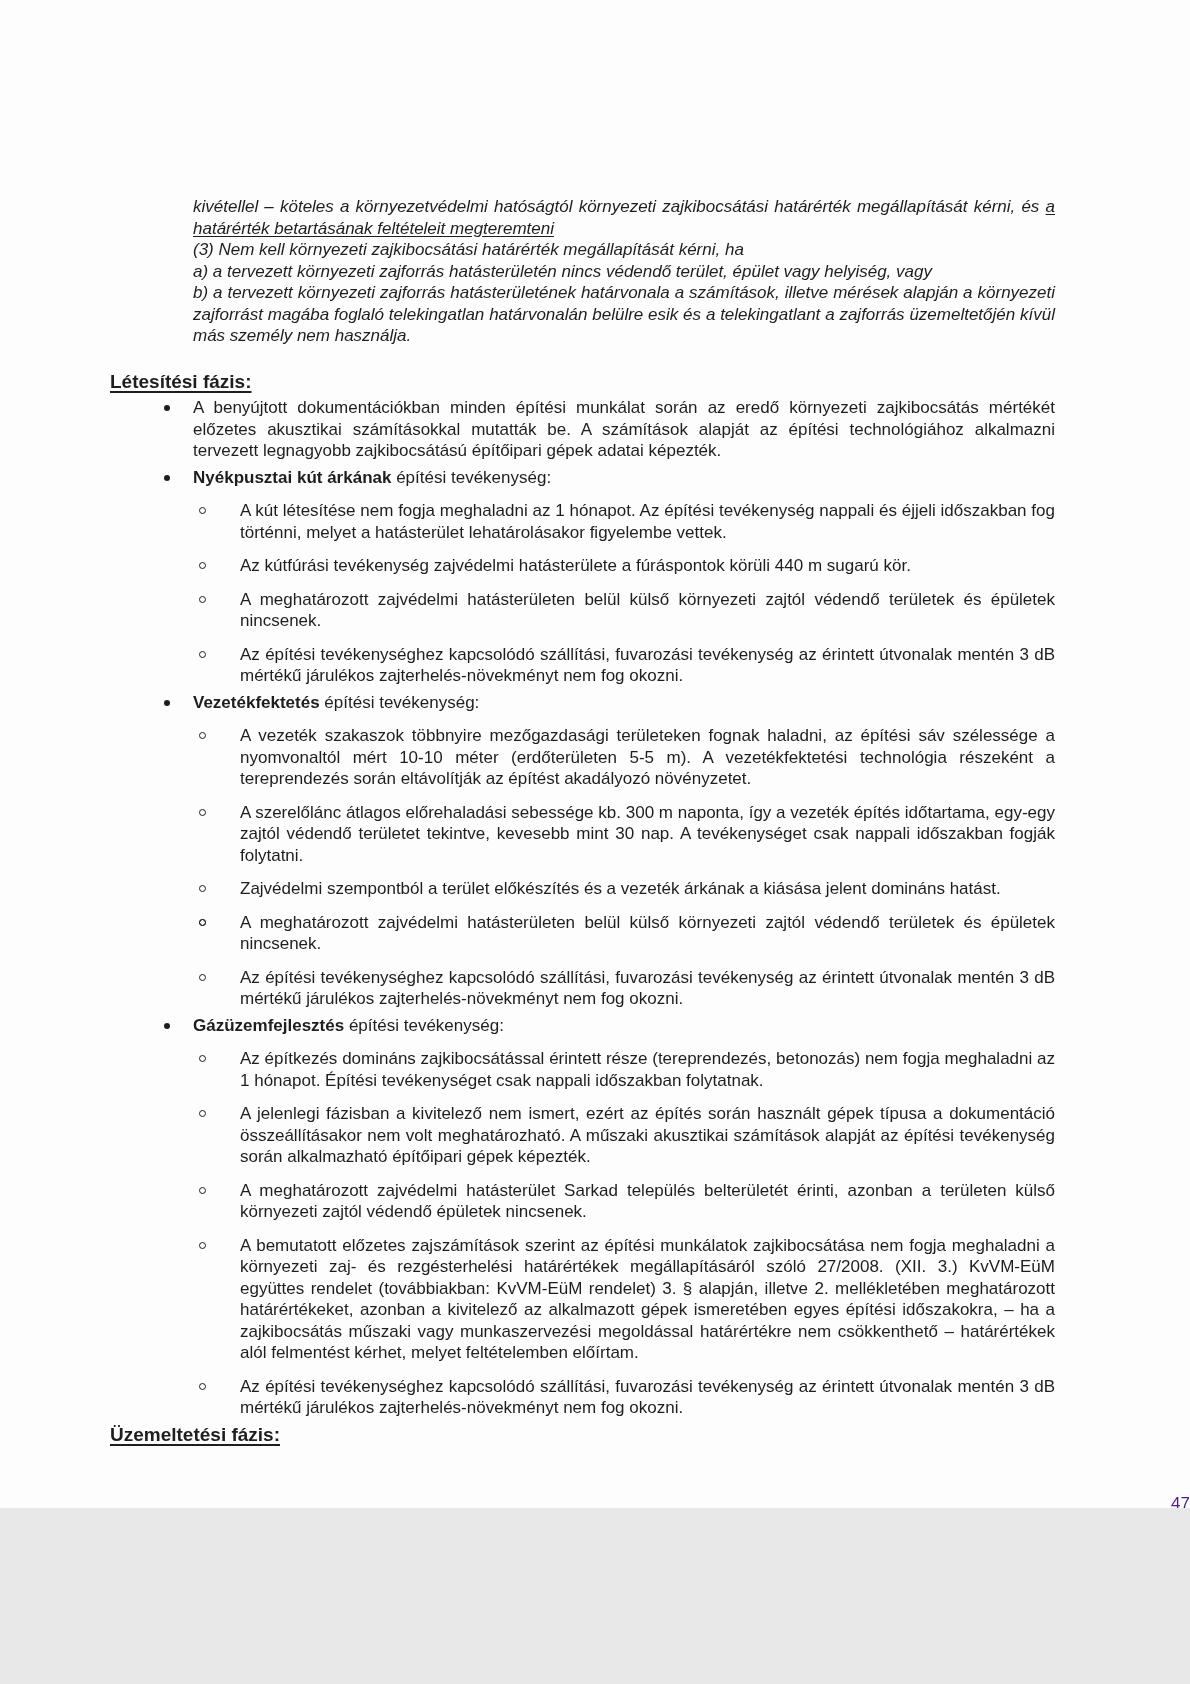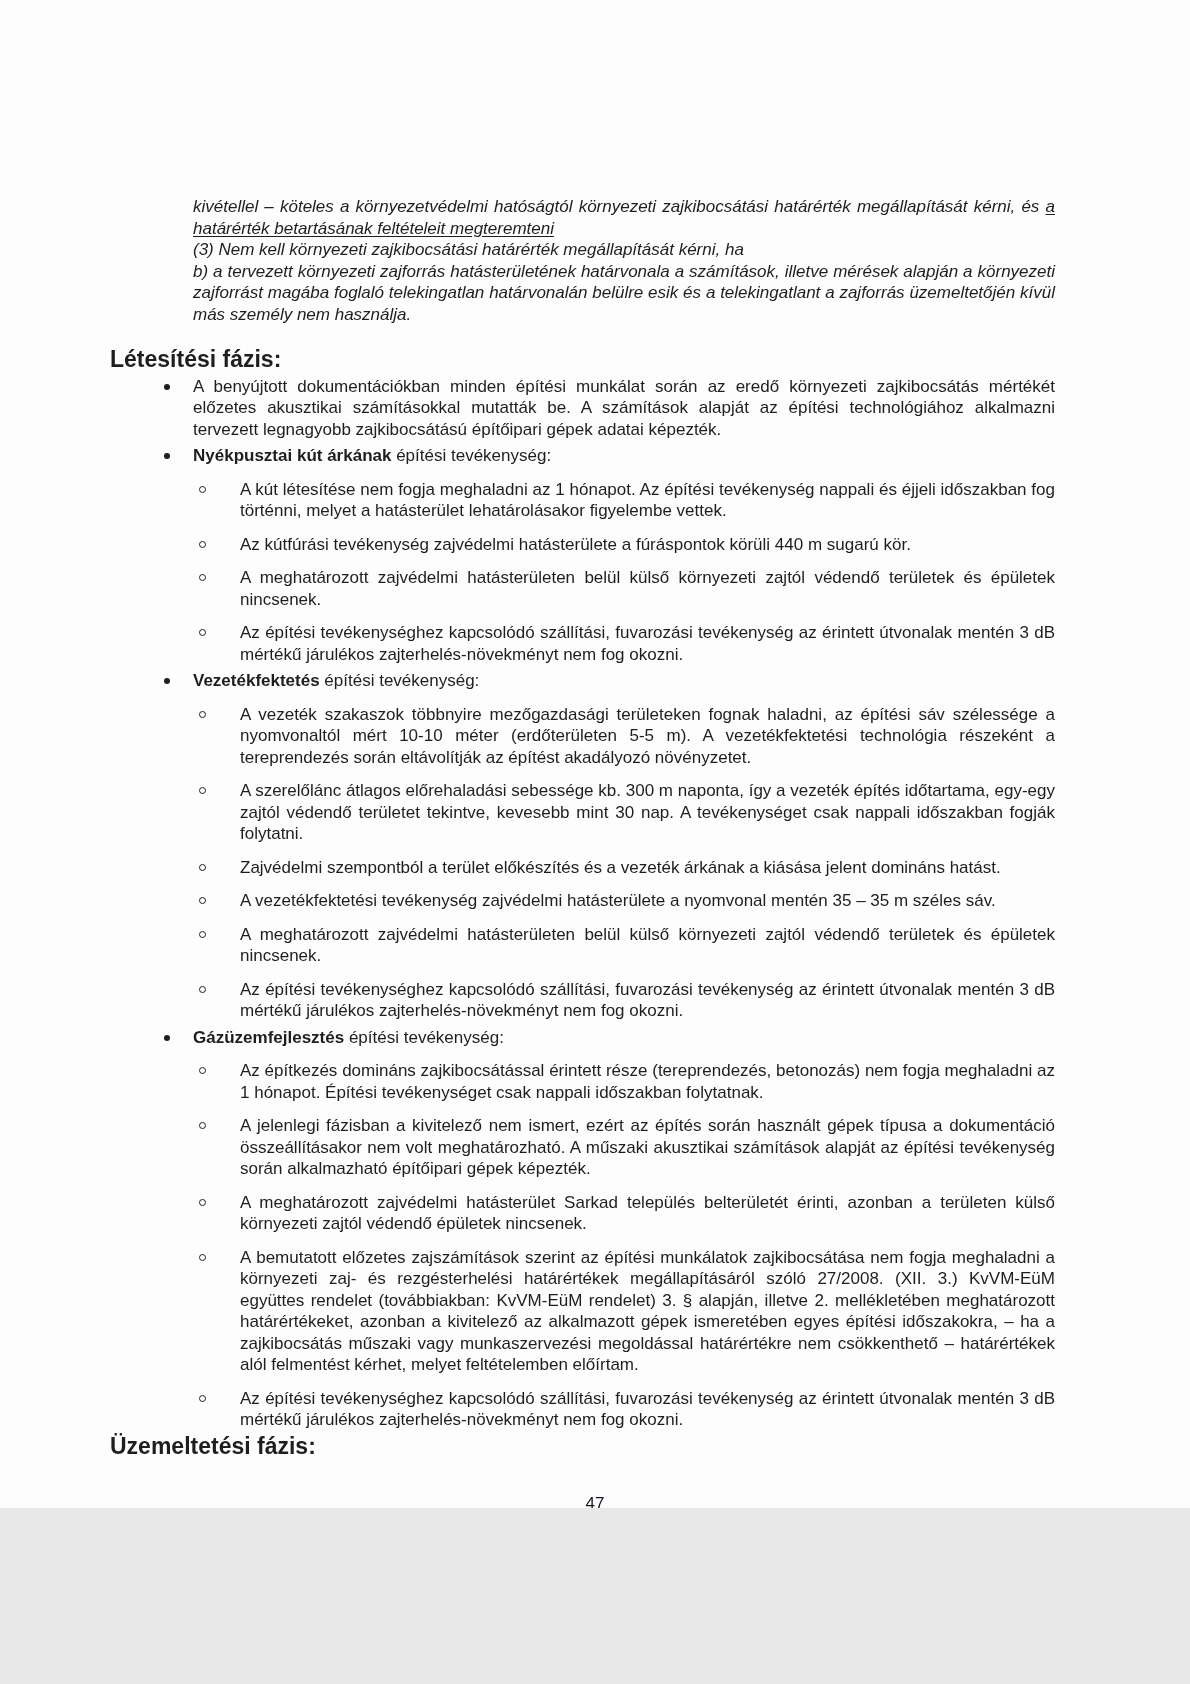--- a/index.html
+++ b/index.html
@@ -24,22 +24,23 @@
   .quote{
     margin:0 0 24px 83px;
     font-style:italic;
     text-align:justify;
   }
   .quote p{margin:0;}
   .u{text-decoration:underline;text-underline-offset:2px;}
   
   .sec-h{
     margin:0 0 5px 0;
-    font-size:23px;
+    font-size:19px;
     font-weight:bold;
+    text-decoration:underline;
     text-decoration-thickness:2px;
     text-underline-offset:3px;
   }
   
   .li1{
     position:relative;
     padding-left:83px;
     text-align:justify;
     margin:0 0 5px 0;
   }
@@ -60,33 +61,34 @@
   .li2 > .b2{
     position:absolute;left:6px;top:7px;
     width:5px;height:5px;border-radius:50%;
     background:transparent;
     border:1.6px solid #1e1e1e;
   }
   
   .pageno{
     position:absolute;
     top:1494px;left:0;width:1190px;
-    text-align:center;
-    font-size:17px;color:#0f172a;
+    text-align:right;
+    font-size:17px;color:#4c1d95;
   }
 </style>
 </head>
 <body>
 
 <div class="page">
   <div class="content">
 
     <div class="quote">
       <p><span>kivétellel – köteles a környezetvédelmi hatóságtól környezeti zajkibocsátási határérték megállapítását kérni, és </span><span class="u">a határérték betartásának feltételeit megteremteni</span></p>
       <p>(3) Nem kell környezeti zajkibocsátási határérték megállapítását kérni, ha</p>
+      <p>a) a tervezett környezeti zajforrás hatásterületén nincs védendő terület, épület vagy helyiség, vagy</p>
       <p>b) a tervezett környezeti zajforrás hatásterületének határvonala a számítások, illetve mérések alapján a környezeti zajforrást magába foglaló telekingatlan határvonalán belülre esik és a telekingatlant a zajforrás üzemeltetőjén kívül más személy nem használja.</p>
     </div>
 
     <h2 class="sec-h">Létesítési fázis:</h2>
 
     <div>
 
       <div class="li1">
         <span class="b1"></span>
         <span>A benyújtott dokumentációkban minden építési munkálat során az eredő környezeti zajkibocsátás mértékét előzetes akusztikai számításokkal mutatták be. A számítások alapját az építési technológiához alkalmazni tervezett legnagyobb zajkibocsátású építőipari gépek adatai képezték.</span>
@@ -103,21 +105,21 @@
         </div>
       </div>
 
       <div class="li1">
         <span class="b1"></span>
         <span class="group-title"><b>Vezetékfektetés</b><span> építési tevékenység:</span></span>
         <div class="l2">
           <div class="li2"><span class="b2"></span><span>A vezeték szakaszok többnyire mezőgazdasági területeken fognak haladni, az építési sáv szélessége a nyomvonaltól mért 10-10 méter (erdőterületen 5-5 m). A vezetékfektetési technológia részeként a tereprendezés során eltávolítják az építést akadályozó növényzetet.</span></div>
           <div class="li2"><span class="b2"></span><span>A szerelőlánc átlagos előrehaladási sebessége kb. 300 m naponta, így a vezeték építés időtartama, egy-egy zajtól védendő területet tekintve, kevesebb mint 30 nap. A tevékenységet csak nappali időszakban fogják folytatni.</span></div>
           <div class="li2"><span class="b2"></span><span>Zajvédelmi szempontból a terület előkészítés és a vezeték árkának a kiásása jelent domináns hatást.</span></div>
-          <div class="li2"><span class="b2"></span><span>A vezetékfektetési tevékenység zajvédelmi hatásterülete a nyomvonal mentén 35 – 35 m széles sáv.</span></div>
+          <div class="li2"><span class="b2"></span></div>
           <div class="li2"><span class="b2"></span><span>A meghatározott zajvédelmi hatásterületen belül külső környezeti zajtól védendő területek és épületek nincsenek.</span></div>
           <div class="li2"><span class="b2"></span><span>Az építési tevékenységhez kapcsolódó szállítási, fuvarozási tevékenység az érintett útvonalak mentén 3 dB mértékű járulékos zajterhelés-növekményt nem fog okozni.</span></div>
         </div>
       </div>
 
       <div class="li1">
         <span class="b1"></span>
         <span class="group-title"><b>Gázüzemfejlesztés</b><span> építési tevékenység:</span></span>
         <div class="l2">
           <div class="li2"><span class="b2"></span><span>Az építkezés domináns zajkibocsátással érintett része (tereprendezés, betonozás) nem fogja meghaladni az 1 hónapot. Építési tevékenységet csak nappali időszakban folytatnak.</span></div>

